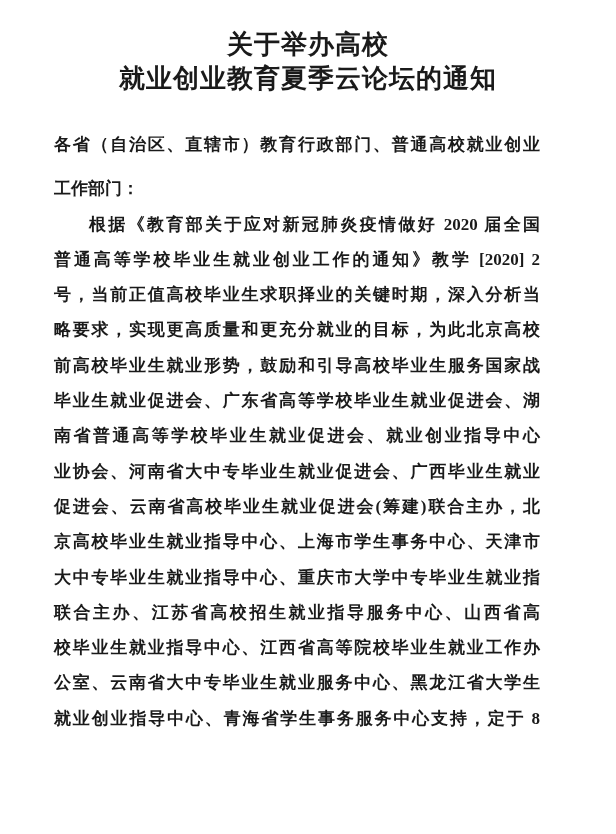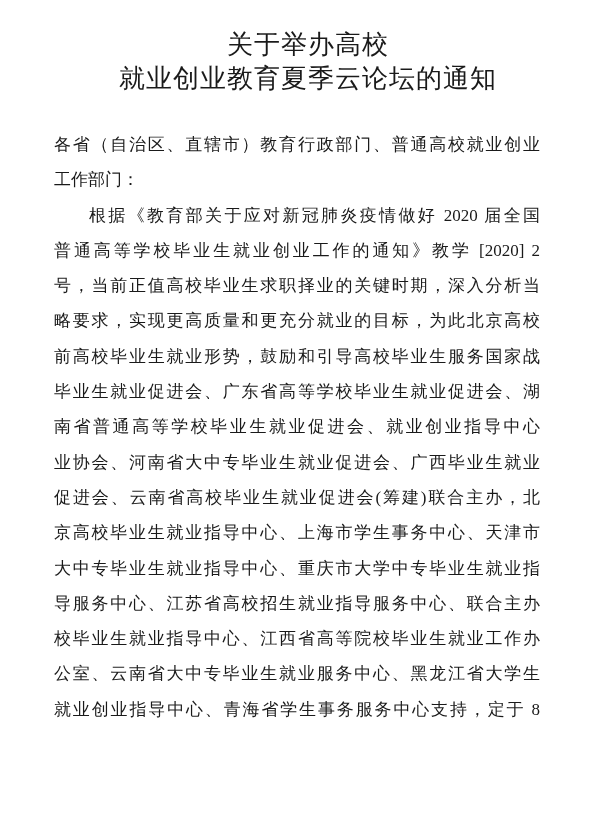--- a/index.html
+++ b/index.html
@@ -9,20 +9,21 @@
   }
   .page {
     position: relative;
     width: 616px;
     height: 834px;
     margin: 0 auto;
     background: #ffffff;
     color: #1a1a1a;
     font-family: "Liberation Serif", "DejaVu Serif", serif;
     overflow: hidden;
+    font-weight: bold;
   }
   .title-block {
     padding-top: 28px;
     text-align: center;
   }
   .title-line {
     font-size: 26px;
     line-height: 34px;
     letter-spacing: 1px;
     white-space: nowrap;
@@ -35,20 +36,21 @@
   .line {
     font-size: 17px;
     line-height: 35.3px;
     text-align: justify;
     text-align-last: justify;
     text-justify: inter-character;
     white-space: nowrap;
   }
   .line.para-end {
     text-align-last: left;
+    margin-top: 9px;
   }
   .line.indent {
     text-indent: 35px;
   }
 </style>
 </head>
 <body>
 
 <div class="page">
   <div class="title-block">
@@ -62,18 +64,18 @@
       <div class="line">普通高等学校毕业生就业创业工作的通知》教学 [2020] 2</div>
       <div class="line">号，当前正值高校毕业生求职择业的关键时期，深入分析当</div>
       <div class="line">略要求，实现更高质量和更充分就业的目标，为此北京高校</div>
       <div class="line">前高校毕业生就业形势，鼓励和引导高校毕业生服务国家战</div>
       <div class="line">毕业生就业促进会、广东省高等学校毕业生就业促进会、湖</div>
       <div class="line">南省普通高等学校毕业生就业促进会、就业创业指导中心</div>
       <div class="line">业协会、河南省大中专毕业生就业促进会、广西毕业生就业</div>
       <div class="line">促进会、云南省高校毕业生就业促进会(筹建)联合主办，北</div>
       <div class="line">京高校毕业生就业指导中心、上海市学生事务中心、天津市</div>
       <div class="line">大中专毕业生就业指导中心、重庆市大学中专毕业生就业指</div>
-      <div class="line">导服务中心、江苏省高校招生就业指导服务中心、联合主办</div>
+      <div class="line">联合主办、江苏省高校招生就业指导服务中心、山西省高</div>
       <div class="line">校毕业生就业指导中心、江西省高等院校毕业生就业工作办</div>
       <div class="line">公室、云南省大中专毕业生就业服务中心、黑龙江省大学生</div>
       <div class="line">就业创业指导中心、青海省学生事务服务中心支持，定于 8</div>
     </div>
 </div>
 
 </body></html>

